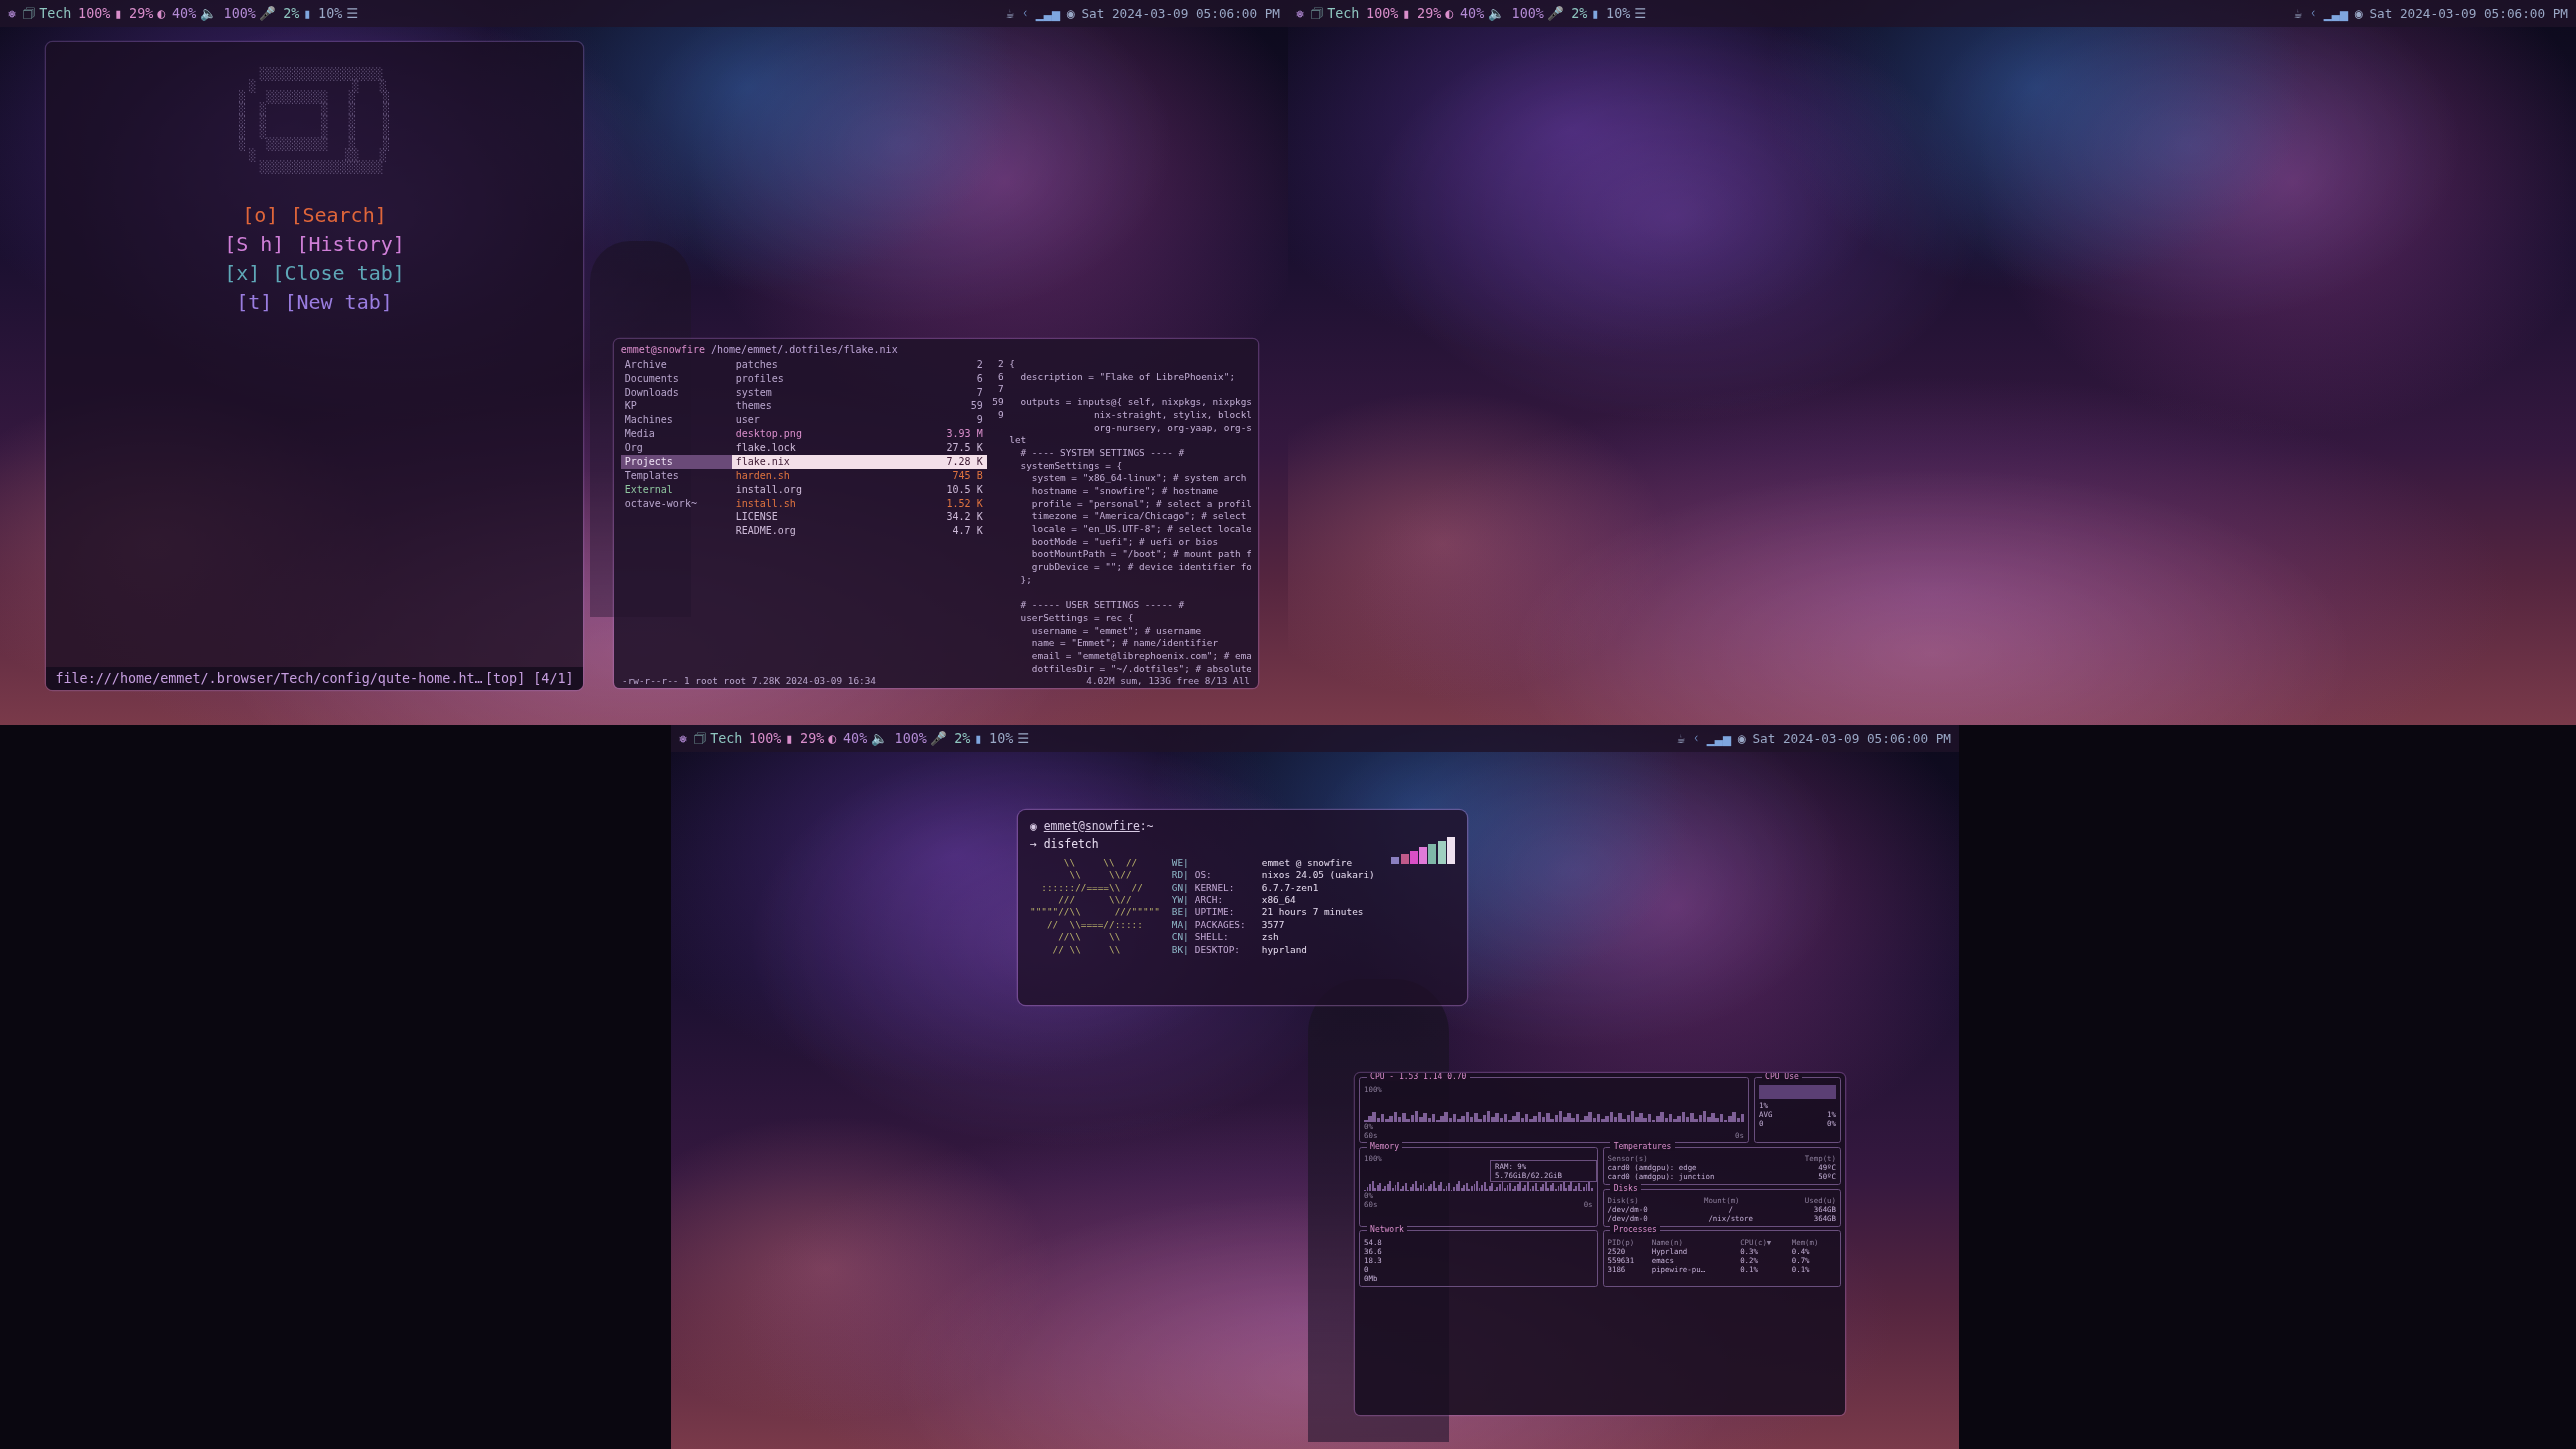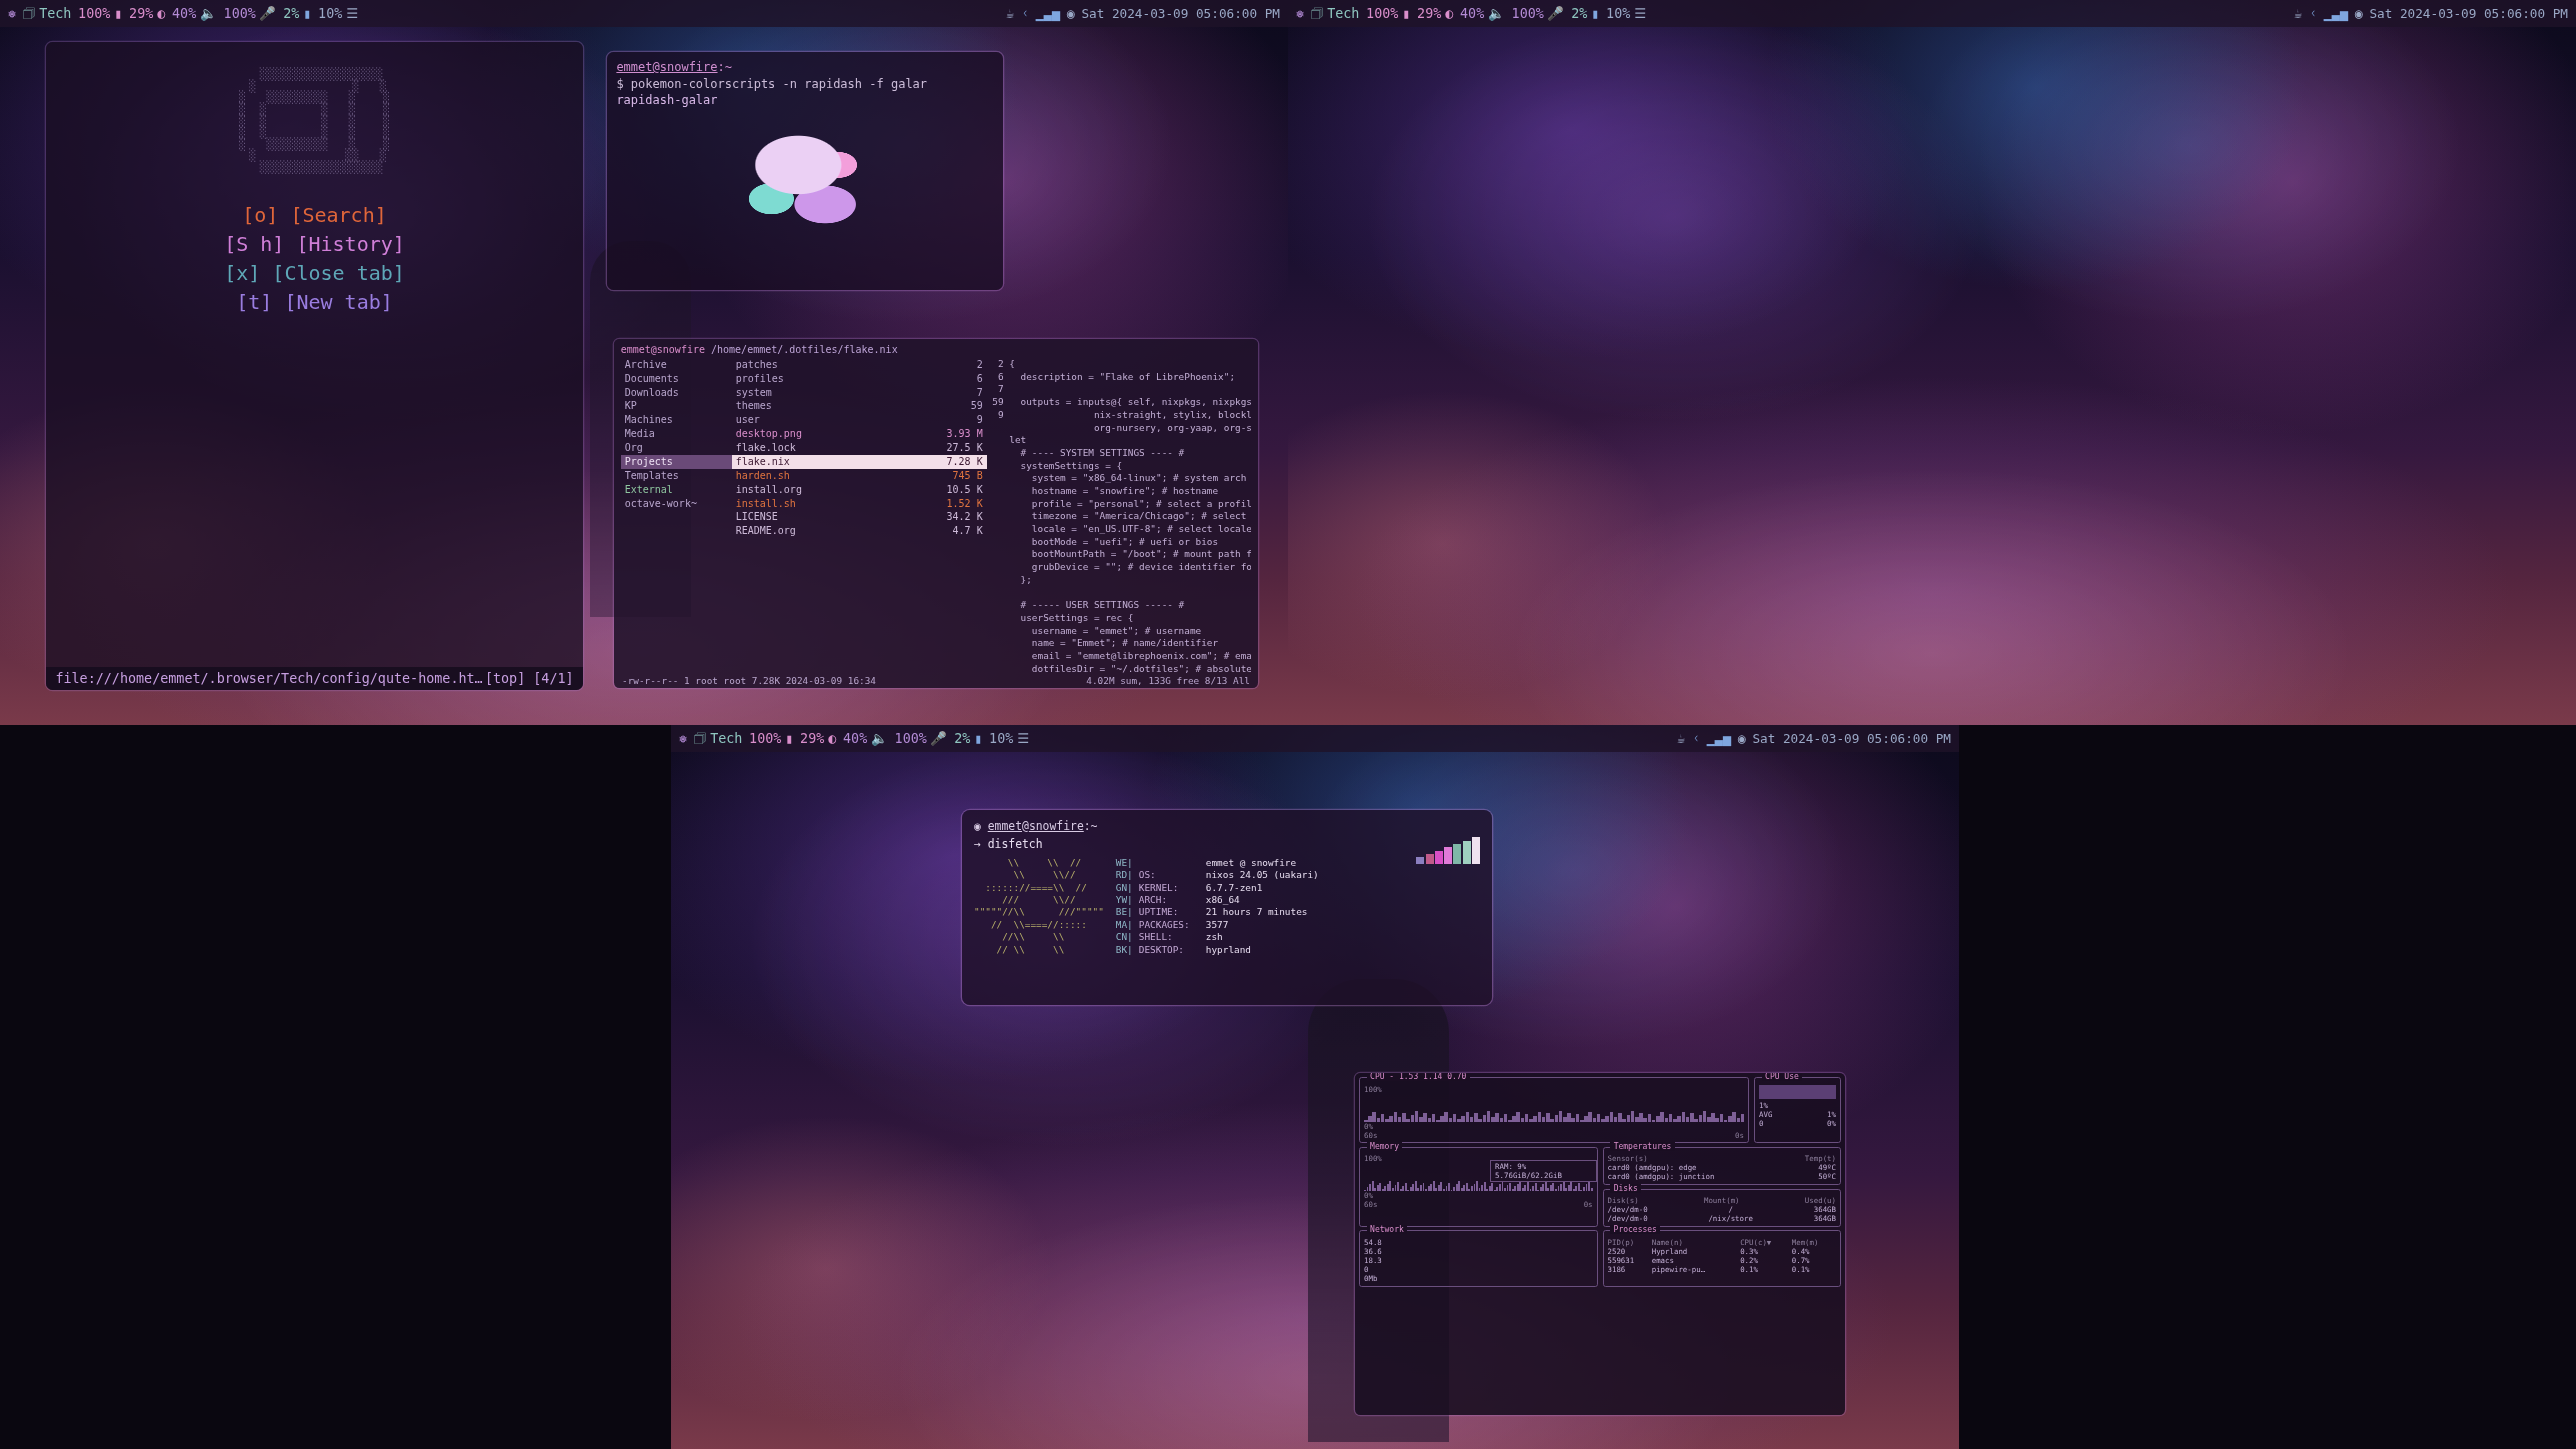--- a/index.html
+++ b/index.html
@@ -101,21 +101,21 @@
   #ranger .dir { color:#b9a6cd; }
   #ranger .sh { color:#e0743f; }
   #ranger .png { color:#d98ecb; }
   #ranger .grn { color:#8fc6a0; }
   #ranger pre { color:#c2aed4; font-size:9.4px; line-height:1.35; white-space:pre; }
   #ranger .ftr { position:absolute; left:0; bottom:0; width:100%;
                  display:flex; justify-content:space-between; font-size:9.4px;
                  padding:2px 8px; color:#b9a6cd; }
 
   
-  #fetch { left:962px; top:810px; width:530px; height:195px;
+  #fetch { left:1018px; top:810px; width:449px; height:195px;
            background:rgba(30,16,40,.82); border-radius:8px;
            box-shadow:0 0 0 1.3px rgba(200,140,220,.35); padding:9.4px 12px; }
   #fetch .p1 { font-size:11.4px; color:#d8cbe4; }
   #fetch .p1 u { text-decoration:underline; }
   #fetch .cmd { font-size:11.4px; color:#e6dcef; margin:4px 0 5.4px; }
   #fetch .body { display:flex; gap:12px; font-size:9.4px; line-height:1.32; }
   #fetch pre.logo { color:#b8b06a; white-space:pre; font-size:9.4px; }
   #fetch .info { color:#c9b8d6; white-space:pre; }
   #fetch .k { color:#c3a8d4; }
   #fetch .v { color:#e6dcef; }
@@ -216,28 +216,20 @@
         <div style="color: rgb(208, 127, 216);">[S h] [History]</div>
         <div style="color: rgb(95, 168, 184);">[x] [Close tab]</div>
         <div style="color: rgb(154, 125, 224);">[t] [New tab]</div>
       </div>
     <div class="statusline">
       <span>file:///home/emmet/.browser/Tech/config/qute-home.ht…</span>
       <span>[top] [4/1]</span>
     </div>
   </div>
 
-  <div id="pokemon" class="win">
-    <div class="prompt">
-      <span style="text-decoration:underline">emmet@snowfire</span><span>:~</span>
-    </div>
-    <div class="cmdline">$ pokemon-colorscripts -n rapidash -f galar</div>
-    <div class="cmdline" style="color:#d8b8e8;">rapidash-galar</div>
-    <div class="sprite"></div>
-  </div>
 
   <div id="ranger" class="win">
     <div class="hdr">
       <span>emmet@snowfire</span>
       <span class="path">/home/emmet/.dotfiles/flake.nix</span>
     </div>
     <div class="cols">
       <div class="c1" id="r-c1">
           <div class="row dir">
             <span>Archive</span>

